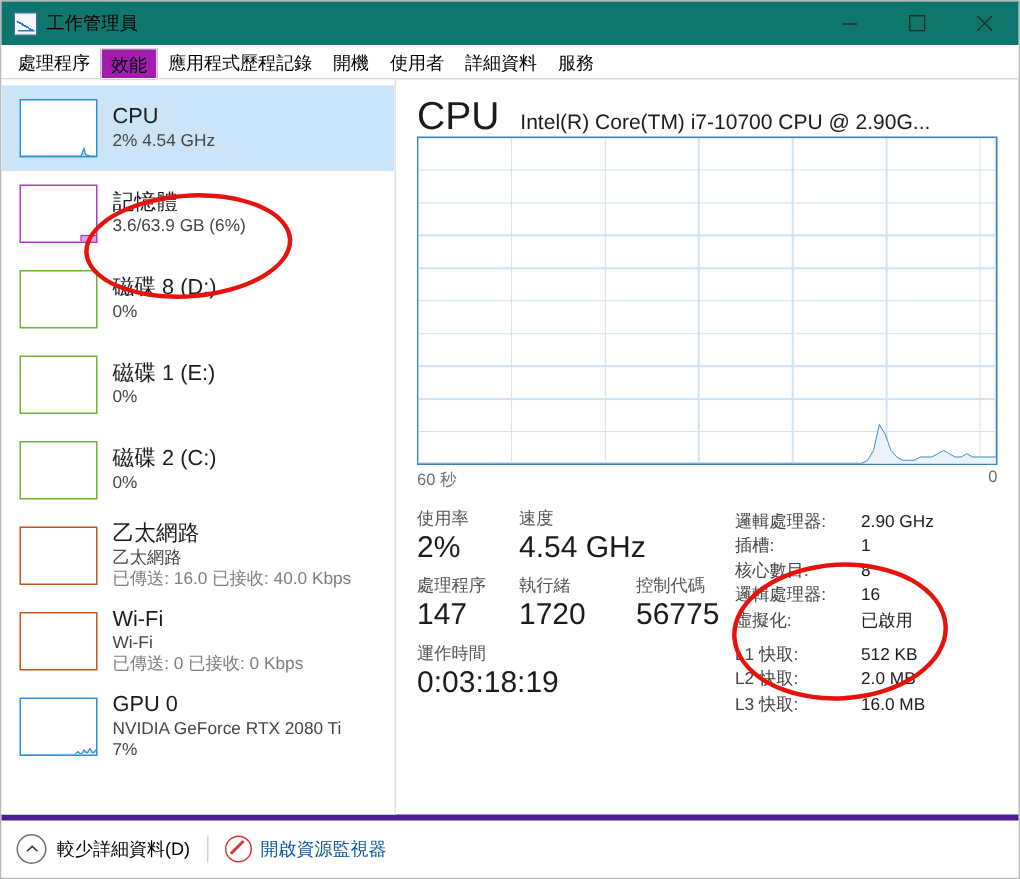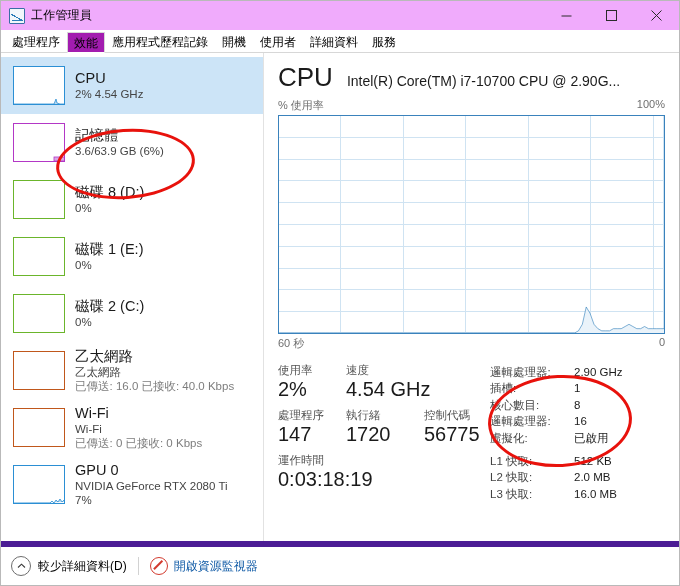--- a/index.html
+++ b/index.html
@@ -22,21 +22,21 @@
     display: flex;
     flex-direction: column;
   }
 
   
   .titlebar {
     height: 29px;
     flex: 0 0 29px;
     display: flex;
     align-items: center;
-    background: #f0abfc;
+    background: #0f766e;
     position: relative;
   }
   .title-icon {
     width: 16px; height: 16px;
     margin-left: 8px; margin-right: 6px;
     position: relative;
     border: 1px solid #3a6ea5;
     box-sizing: border-box;
     background: #f2f7fb;
     border-radius: 1px;
@@ -271,21 +271,21 @@
     white-space: nowrap;
   }
   .spec-row .k { width: 84px; flex: 0 0 84px; color: #444; }
   .spec-row .v { color: #1b1b1b; }
   .spec-gap { height: 7px; }
 
   
   .footer {
     height: 38px;
     flex: 0 0 38px;
-    border-top: 6px solid #4c1d95;
+    border-top: 4px solid #4c1d95;
     display: flex;
     align-items: center;
     padding-left: 10px;
     background: #ffffff;
     font-size: 12px;
   }
   .footer-chevron {
     width: 18px; height: 18px;
     border: 1px solid #6d6d6d;
     border-radius: 50%;
@@ -463,24 +463,20 @@
 
     </div>
 
     <div class="main">
 
       <div class="main-head">
         <div class="main-title">CPU</div>
         <div class="main-sub">Intel(R) Core(TM) i7-10700 CPU @ 2.90G...</div>
       </div>
 
-      <div class="axis-row">
-        <div>% 使用率</div>
-        <div>100%</div>
-      </div>
 
       <div class="graph">
         <div class="grid"></div>
         <svg viewBox="0 0 100 100" preserveAspectRatio="none">
           <polyline id="cpu-area" fill="#eaf3fa" stroke="none" points="0,100 0.000,100.000 1.010,100.000 2.020,100.000 3.030,100.000 4.040,100.000 5.051,100.000 6.061,100.000 7.071,100.000 8.081,100.000 9.091,100.000 10.101,100.000 11.111,100.000 12.121,100.000 13.131,100.000 14.141,100.000 15.152,100.000 16.162,100.000 17.172,100.000 18.182,100.000 19.192,100.000 20.202,100.000 21.212,100.000 22.222,100.000 23.232,100.000 24.242,100.000 25.253,100.000 26.263,100.000 27.273,100.000 28.283,100.000 29.293,100.000 30.303,100.000 31.313,100.000 32.323,100.000 33.333,100.000 34.343,100.000 35.354,100.000 36.364,100.000 37.374,100.000 38.384,100.000 39.394,100.000 40.404,100.000 41.414,100.000 42.424,100.000 43.434,100.000 44.444,100.000 45.455,100.000 46.465,100.000 47.475,100.000 48.485,100.000 49.495,100.000 50.505,100.000 51.515,100.000 52.525,100.000 53.535,100.000 54.545,100.000 55.556,100.000 56.566,100.000 57.576,100.000 58.586,100.000 59.596,100.000 60.606,100.000 61.616,100.000 62.626,100.000 63.636,100.000 64.646,100.000 65.657,100.000 66.667,100.000 67.677,100.000 68.687,100.000 69.697,100.000 70.707,100.000 71.717,100.000 72.727,100.000 73.737,100.000 74.747,100.000 75.758,100.000 76.768,100.000 77.778,99.000 78.788,96.000 79.798,88.000 80.808,91.000 81.818,96.000 82.828,98.000 83.838,99.000 84.848,99.000 85.859,99.000 86.869,98.000 87.879,98.000 88.889,98.000 89.899,97.000 90.909,96.000 91.919,97.000 92.929,98.000 93.939,98.000 94.949,97.000 95.960,98.000 96.970,98.000 97.980,98.000 98.990,98.000 100.000,98.000 100,100"></polyline>
           <polyline id="cpu-line" fill="none" stroke="#2b7cb8" stroke-width="0.6" vector-effect="non-scaling-stroke" points="0.000,100.000 1.010,100.000 2.020,100.000 3.030,100.000 4.040,100.000 5.051,100.000 6.061,100.000 7.071,100.000 8.081,100.000 9.091,100.000 10.101,100.000 11.111,100.000 12.121,100.000 13.131,100.000 14.141,100.000 15.152,100.000 16.162,100.000 17.172,100.000 18.182,100.000 19.192,100.000 20.202,100.000 21.212,100.000 22.222,100.000 23.232,100.000 24.242,100.000 25.253,100.000 26.263,100.000 27.273,100.000 28.283,100.000 29.293,100.000 30.303,100.000 31.313,100.000 32.323,100.000 33.333,100.000 34.343,100.000 35.354,100.000 36.364,100.000 37.374,100.000 38.384,100.000 39.394,100.000 40.404,100.000 41.414,100.000 42.424,100.000 43.434,100.000 44.444,100.000 45.455,100.000 46.465,100.000 47.475,100.000 48.485,100.000 49.495,100.000 50.505,100.000 51.515,100.000 52.525,100.000 53.535,100.000 54.545,100.000 55.556,100.000 56.566,100.000 57.576,100.000 58.586,100.000 59.596,100.000 60.606,100.000 61.616,100.000 62.626,100.000 63.636,100.000 64.646,100.000 65.657,100.000 66.667,100.000 67.677,100.000 68.687,100.000 69.697,100.000 70.707,100.000 71.717,100.000 72.727,100.000 73.737,100.000 74.747,100.000 75.758,100.000 76.768,100.000 77.778,99.000 78.788,96.000 79.798,88.000 80.808,91.000 81.818,96.000 82.828,98.000 83.838,99.000 84.848,99.000 85.859,99.000 86.869,98.000 87.879,98.000 88.889,98.000 89.899,97.000 90.909,96.000 91.919,97.000 92.929,98.000 93.939,98.000 94.949,97.000 95.960,98.000 96.970,98.000 97.980,98.000 98.990,98.000 100.000,98.000"></polyline>
         </svg>
       </div>
 
       <div class="time-row">

